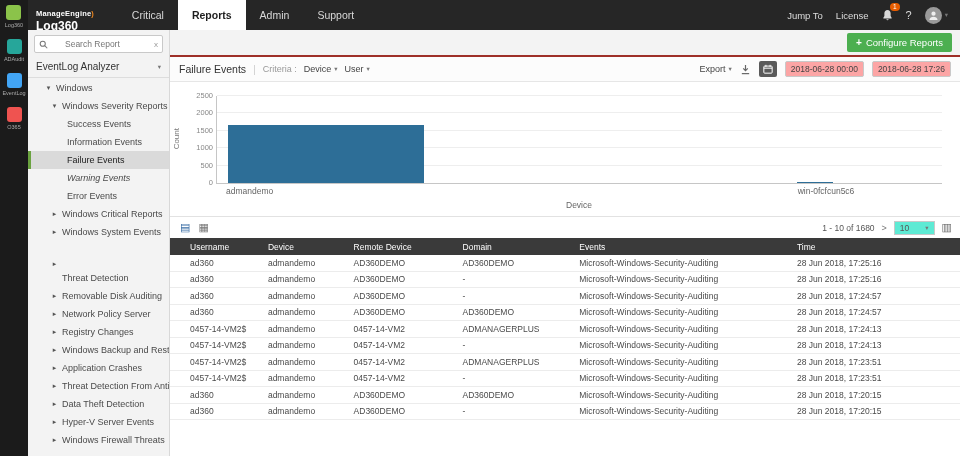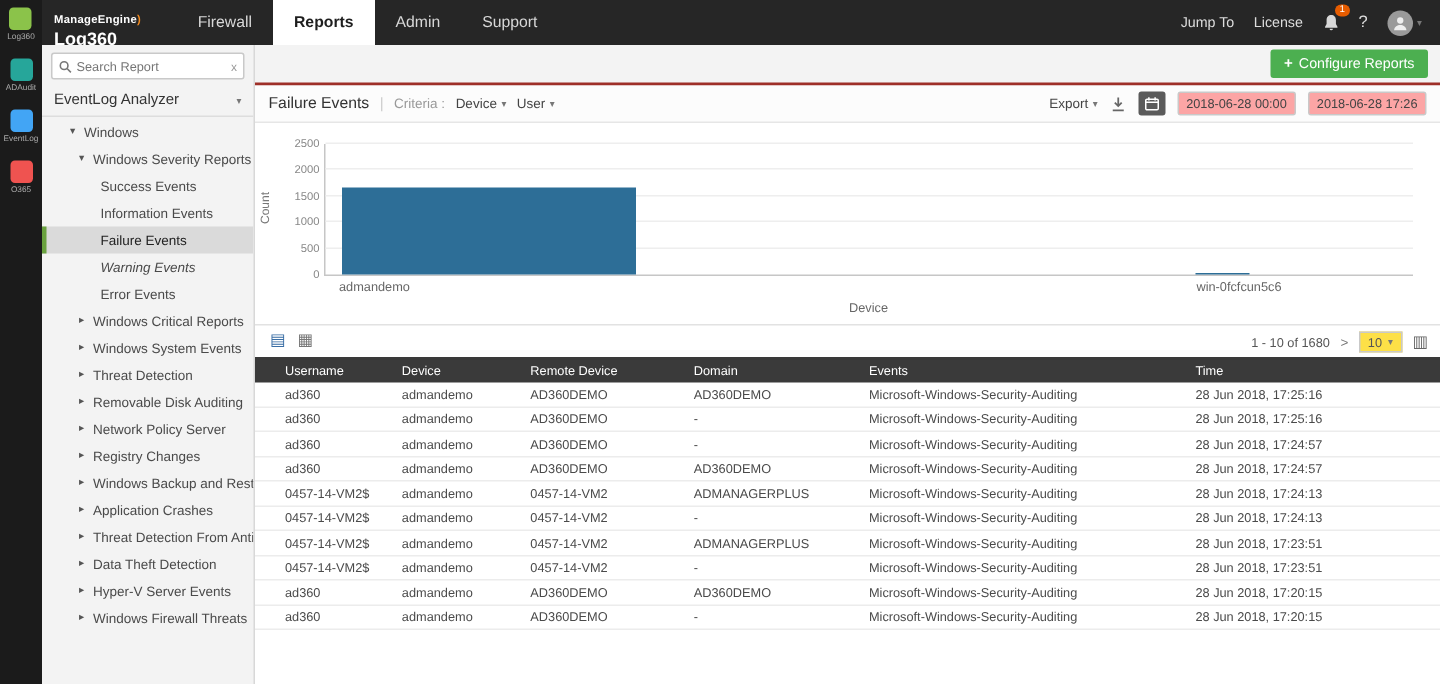--- a/index.html
+++ b/index.html
@@ -34,21 +34,21 @@
   .bell { position:relative; cursor:pointer; display:flex; }
   .badge { position:absolute; top:-6px; right:-7px; background:#e65c00; color:#fff; font-size:6.5px; line-height:8px; border-radius:5px; padding:0 3px; }
   .help-icon { cursor:pointer; font-size:11px; color:#ddd; }
   .avatar-wrap { display:flex; align-items:center; gap:3px; cursor:pointer; }
   .avatar { width:17px; height:17px; border-radius:50%; background:#9a9a9a; display:flex; align-items:center; justify-content:center; overflow:hidden; }
 
   .body-row { flex:1; display:flex; min-height:0; }
 
   
   .sidebar { width:142px; background:#f3f3f3; border-right:1px solid #d8d8d8; flex-shrink:0; display:flex; flex-direction:column; overflow:hidden; }
-  .search-wrap { margin:5px 6px 4px 6px; background:#fff; border:1px solid #c9c9c9; border-radius:2px; display:flex; align-items:center; padding:2px 4px; gap:1px; }
+  .search-wrap { margin:5px 6px 4px 6px; background:#fff; border:1px solid #c9c9c9; border-radius:2px; display:flex; align-items:center; padding:2px 4px; gap:15px; }
   .search-wrap input { border:none; outline:none; flex:1; min-width:0; font-size:8.5px; font-family:inherit; color:#555; background:transparent; }
   .clear-icon { font-size:8px; color:#999; cursor:pointer; }
   .product-row { display:flex; align-items:center; justify-content:space-between; padding:4px 8px 5px 8px; font-size:10px; color:#333; border-bottom:1px solid #ddd; cursor:pointer; }
   .tree { flex:1; overflow:hidden; padding-top:1px; }
   .tree-item { display:flex; align-items:center; gap:4px; font-size:9px; color:#4a4a4a; padding:4px 2px; line-height:10px; cursor:pointer; border-left:3px solid transparent; white-space:nowrap; }
   .tree-item .arrow { font-size:7px; color:#555; width:7px; flex-shrink:0; text-align:center; }
   .tree-item.lvl0 { padding-left:14px; }
   .tree-item.lvl1 { padding-left:20px; }
   .tree-item.lvl2 { padding-left:36px; }
   .tree-item.selected { background:#dadada; border-left-color:#6aa23f; color:#222; }
@@ -80,21 +80,21 @@
   .ytick { position:absolute; left:-34px; width:30px; text-align:right; font-size:7.5px; color:#888; }
   .xtick { position:absolute; top:100%; margin-top:3px; transform:translateX(-50%); font-size:8.5px; color:#666; white-space:nowrap; }
   .xlabel { text-align:center; font-size:8.5px; color:#666; margin:16px 0 6px 0; }
 
   
   .table-toolbar { height:22px; display:flex; align-items:center; padding:0 8px; gap:4px; border-top:1px solid #e2e2e2; flex-shrink:0; }
   .view-icon { font-size:11px; color:#777; cursor:pointer; line-height:1; padding:1px 2px; }
   .view-icon.active { color:#3a6ea5; }
   .tt-right { margin-left:auto; display:flex; align-items:center; gap:7px; font-size:8.5px; color:#555; }
   .page-next { cursor:pointer; color:#777; font-size:9px; }
-  .page-size { border:1px solid #c9c9c9; padding:1px 5px; font-size:8.5px; display:flex; gap:4px; align-items:center; background:#fde047; cursor:pointer; }
+  .page-size { border:1px solid #c9c9c9; padding:1px 5px; font-size:8.5px; display:flex; gap:16px; align-items:center; background:#5eead4; cursor:pointer; }
   .cols-icon { font-size:11px; color:#666; cursor:pointer; }
 
   
   .table { flex:1; overflow:hidden; }
   .trow { display:flex; height:16.5px; align-items:center; border-bottom:1px solid #ececec; color:#4a4a4a; font-size:8.5px; }
   .trow.head { background:#3a3a3a; color:#fff; height:17px; border-bottom:none; font-size:8.5px; }
   .cell { padding:0 8px; white-space:nowrap; overflow:hidden; text-overflow:ellipsis; }
   .c0{width:10%;margin-left:12px;} .c1{width:11%;} .c2{width:14%;} .c3{width:15%;} .c4{width:28%;} .c5{width:22%;}
 </style>
 </head>
@@ -124,21 +124,21 @@
   <div class="main-col">
 
     <header class="topbar">
       <div class="brand">
         <div>
           <span class="brand-me">ManageEngine</span><span class="brand-mark">)</span>
         </div>
         <div class="brand-prod">Log360</div>
       </div>
       <nav class="nav" id="nav">
-          <div class="tab">Firewall</div>
+          <div class="tab">Critical</div>
           <div class="tab active">Reports</div>
           <div class="tab">Admin</div>
           <div class="tab">Support</div>
         </nav>
       <div class="topbar-right">
         <span class="top-link">
             <span>Jump To</span>
           </span>
         <span class="top-link">
             <span>License</span>
@@ -205,21 +205,21 @@
             <div class="tree-item lvl1">
               <div class="arrow">▸</div>
               <div style="display: inline;">Windows Critical Reports</div>
             </div>
             <div class="tree-item lvl1">
               <div class="arrow">▸</div>
               <div style="display: inline;">Windows System Events</div>
             </div>
             <div class="tree-item lvl1">
               <div class="arrow">▸</div>
-              <div style="display: inline;">Threat Detection</div>
+              <div style="display: inline; margin-top: 28px;">Threat Detection</div>
             </div>
             <div class="tree-item lvl1">
               <div class="arrow">▸</div>
               <div style="display: inline;">Removable Disk Auditing</div>
             </div>
             <div class="tree-item lvl1">
               <div class="arrow">▸</div>
               <div style="display: inline;">Network Policy Server</div>
             </div>
             <div class="tree-item lvl1">

